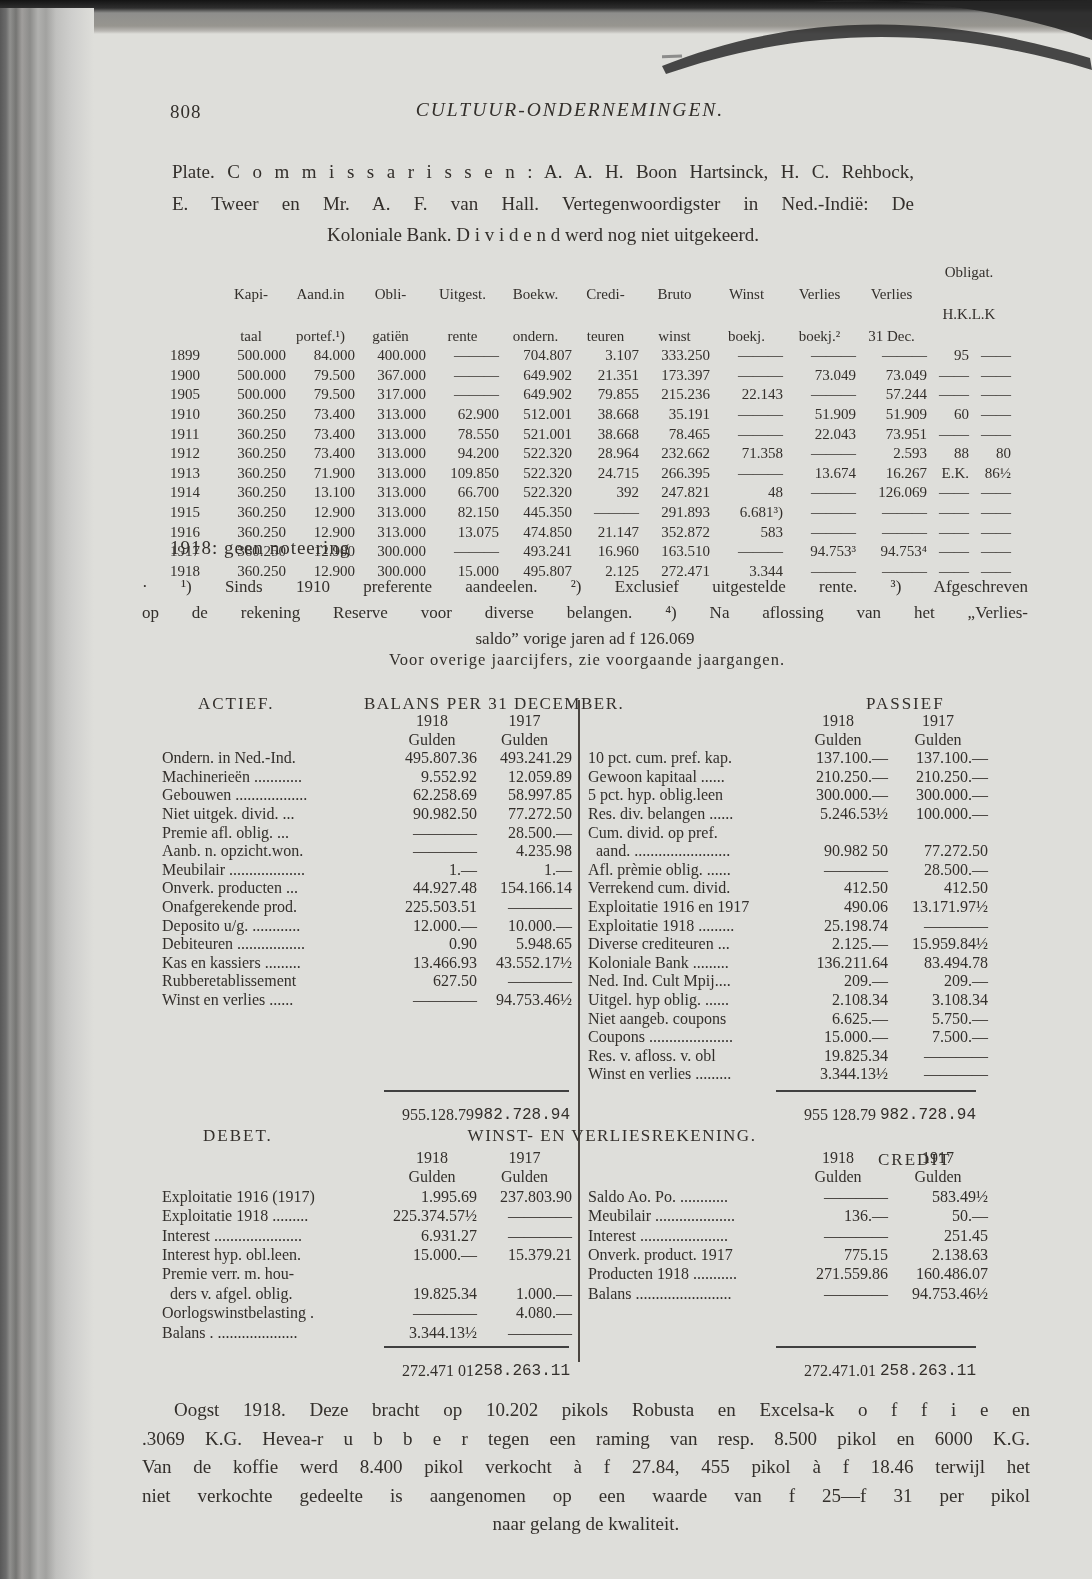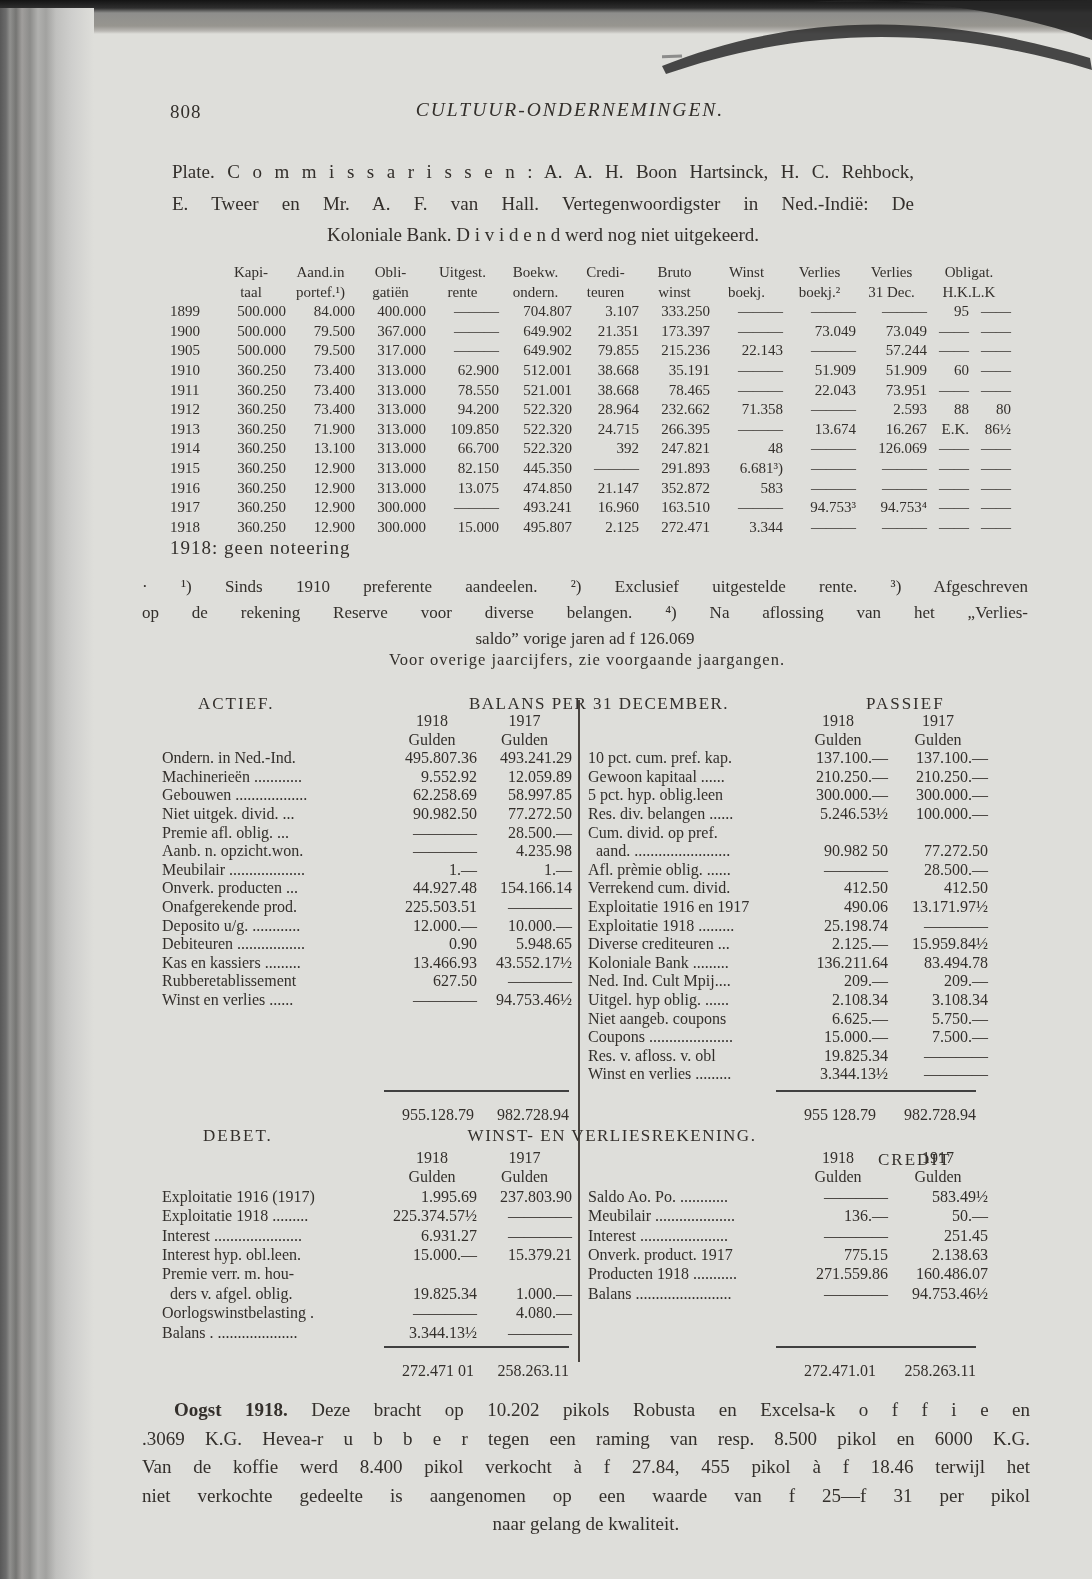--- a/index.html
+++ b/index.html
@@ -17,29 +17,29 @@
   .jline{text-align:justify;text-align-last:justify;}
   .lline{text-align:center;}
   
   .hist{left:170px;top:263px;width:845px;font-size:15px;line-height:19.6px;}
   .hrow{display:flex;white-space:nowrap;}
   .hc{display:inline-block;text-align:right;}
   .c0{width:46px;text-align:left;}
   .c1{width:70px}.c2{width:69px}.c3{width:71px}.c4{width:73px}.c5{width:73px}
   .c6{width:67px}.c7{width:71px}.c8{width:73px}.c9{width:73px}.c10{width:71px}
   .c11{width:42px}.c12{width:42px}
-  .hhead .hc{text-align:center;}
+  .hhead .hc{text-align:center;margin-top:22px;}
   .chk{display:inline-block;width:84px;text-align:center;}
   .note-center{left:170px;top:537px;width:790px;font-size:19px;letter-spacing:1px;}
   .footnotes{left:142px;top:574px;width:886px;font-size:17px;line-height:26px;}
   .seeother{left:167px;top:650px;width:840px;text-align:center;font-size:16.5px;letter-spacing:1px;}
   
   .sechead{font-size:17px;letter-spacing:2px;}
   .actief-h{left:198px;top:694px;}
-  .balans-h{left:364px;top:694px;width:470px;text-align:center;letter-spacing:1.5px;}
+  .balans-h{left:364px;top:694px;width:470px;letter-spacing:1.5px;}
   .passief-h{left:866px;top:694px;}
   .debet-h{left:203px;top:1126px;}
   .wv-h{left:377px;top:1126px;width:470px;text-align:center;letter-spacing:1.5px;}
   .credit-h{left:878px;top:1126px;margin-top:24px;}
   
   .btable{position:absolute;font-size:16px;}
   .bleft{left:162px;top:712px;width:410px;line-height:18.6px;}
   .bright{left:588px;top:712px;width:400px;line-height:18.6px;}
   .pleft{left:162px;top:1148px;width:410px;line-height:19.4px;}
   .pright{left:588px;top:1148px;width:400px;line-height:19.4px;}
@@ -54,28 +54,28 @@
   
   .trow{position:absolute;display:flex;font-size:16px;}
   .tspace-l{width:222px;}
   .tspace-r{width:188px;}
   .tvals{display:flex;border-top:2px solid #404040;padding-top:14px;}
   .bt{top:1090px;}
   .pt{top:1346px;}
   .tl{left:162px;}
   .tr{left:588px;}
   .tv1{display:inline-block;width:90px;text-align:right;}
-  .tv2{display:inline-block;width:95px;text-align:right;}
+  .tv2{display:inline-block;width:95px;text-align:right;font-family:Liberation Mono, monospace;}
   .tr .tv1{width:100px;}
   .tr .tv2{width:100px;}
   .vdiv{position:absolute;left:578px;top:700px;width:2px;height:662px;background:#49443f;}
   
   .oogst{left:142px;top:1396px;width:888px;font-size:19px;line-height:28.6px;}
   .oogst .first{text-indent:32px;}
-  .b{font-weight:bold;}
+  .b{font-weight:normal;}
 </style>
 </head>
 <body>
 
 <div class="scan">
   <div class="edge-top"></div>
   <div class="edge-left"></div>
   <svg class="swoosh" width="430" height="92" viewBox="0 0 430 92">
     <path d="M0 66 C 110 22, 250 4, 428 58 L 430 70 C 260 18, 120 34, 4 74 Z" fill="#2b2b2b" opacity="0.85"></path>
     <path d="M150 2 C 240 -4, 340 8, 430 40 L 430 0 Z" fill="#262626" opacity="0.9"></path>

